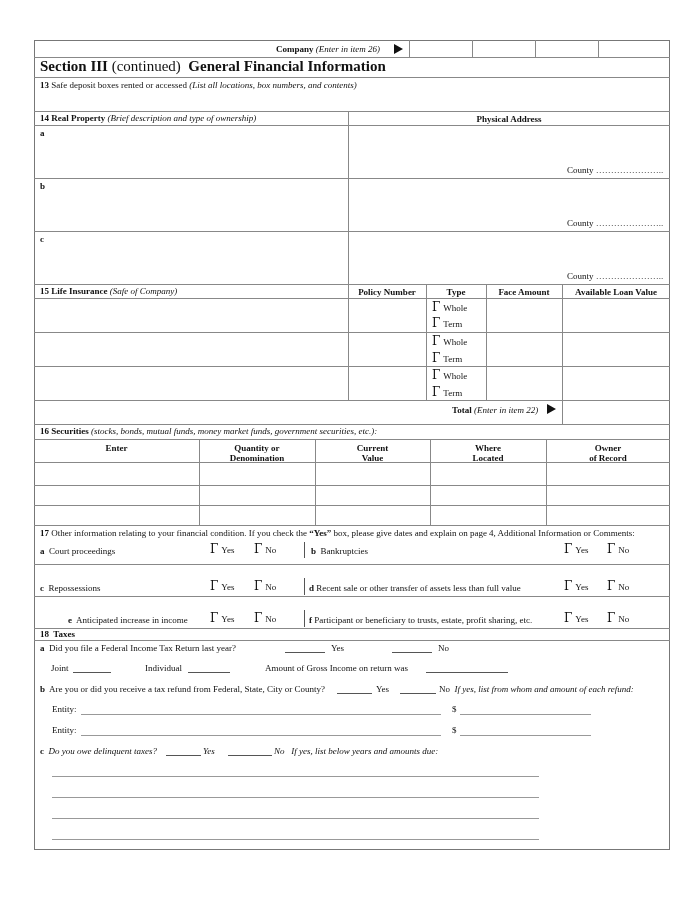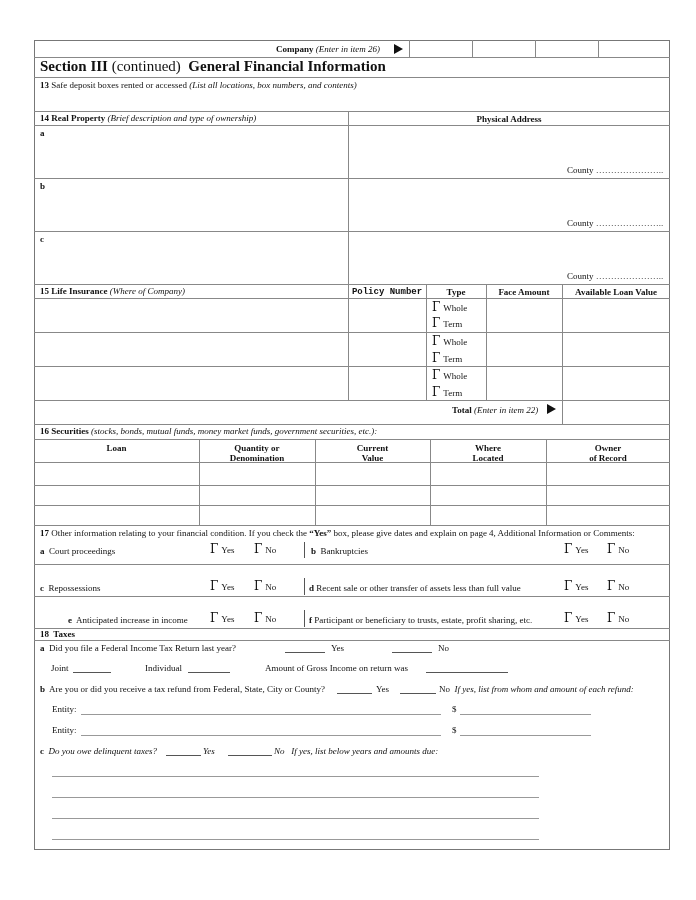--- a/index.html
+++ b/index.html
@@ -80,23 +80,23 @@
 
 <div class="t b" style="left:40px; top:234px;">c</div>
 <div class="cell" style="left:35px; top:232px; width:312px; height:51px;"></div>
 <div class="cell" style="left:349px; top:232px; width:320px; height:51px;"></div>
 <div class="t" style="left:567px; top:271px;">County …………………..</div>
 <div class="hl" style="left:34px; top:284px; width:636px;"></div>
 
 <div class="t" style="left:40px; top:286px;">
   <span class="b">15</span>
   <span class="b">Life Insurance</span>
-  <span class="i">(Where of Company)</span>
-</div>
-<div class="hdr" style="left:348px; top:287px; width:78px;font-family:Liberation Mono, monospace;">Policy Number</div>
+  <span class="i">(Safe of Company)</span>
+</div>
+<div class="hdr" style="left:348px; top:287px; width:78px;">Policy Number</div>
 <div class="hdr" style="left:426px; top:287px; width:60px;">Type</div>
 <div class="hdr" style="left:486px; top:287px; width:76px;">Face Amount</div>
 <div class="hdr" style="left:562px; top:287px; width:108px;">Available Loan Value</div>
 <div class="vl" style="left:426px; top:284px; height:116px;"></div>
 <div class="vl" style="left:486px; top:284px; height:116px;"></div>
 <div class="vl" style="left:562px; top:284px; height:140px;"></div>
 <div class="hl" style="left:34px; top:298px; width:636px;"></div>
 
 <div class="cell" style="left:35px; top:299px; width:312px; height:32px;"></div>
 <div class="cell" style="left:349px; top:299px; width:76px; height:32px;"></div>
@@ -131,21 +131,21 @@
 <div class="cell" style="left:563px; top:401px; width:106px; height:23px;"></div>
 <div class="hl" style="left:34px; top:424px; width:636px;"></div>
 
 <div class="t" style="left:40px; top:426px;">
   <span class="b">16</span>
   <span class="b">Securities</span>
   <span class="i">(stocks, bonds, mutual funds, money market funds, government securities, etc.):</span>
 </div>
 <div class="hl" style="left:34px; top:439px; width:636px;"></div>
 <div class="hdr" style="left:34px; top:443px; width:165px;">
-    <div>Loan</div>
+    <div>Enter</div>
   </div>
 <div class="hdr" style="left:199px; top:443px; width:116px;">
     <div>Quantity or</div>
     <div>Denomination</div>
   </div>
 <div class="hdr" style="left:315px; top:443px; width:115px;">
     <div>Current</div>
     <div>Value</div>
   </div>
 <div class="hdr" style="left:430px; top:443px; width:116px;">

